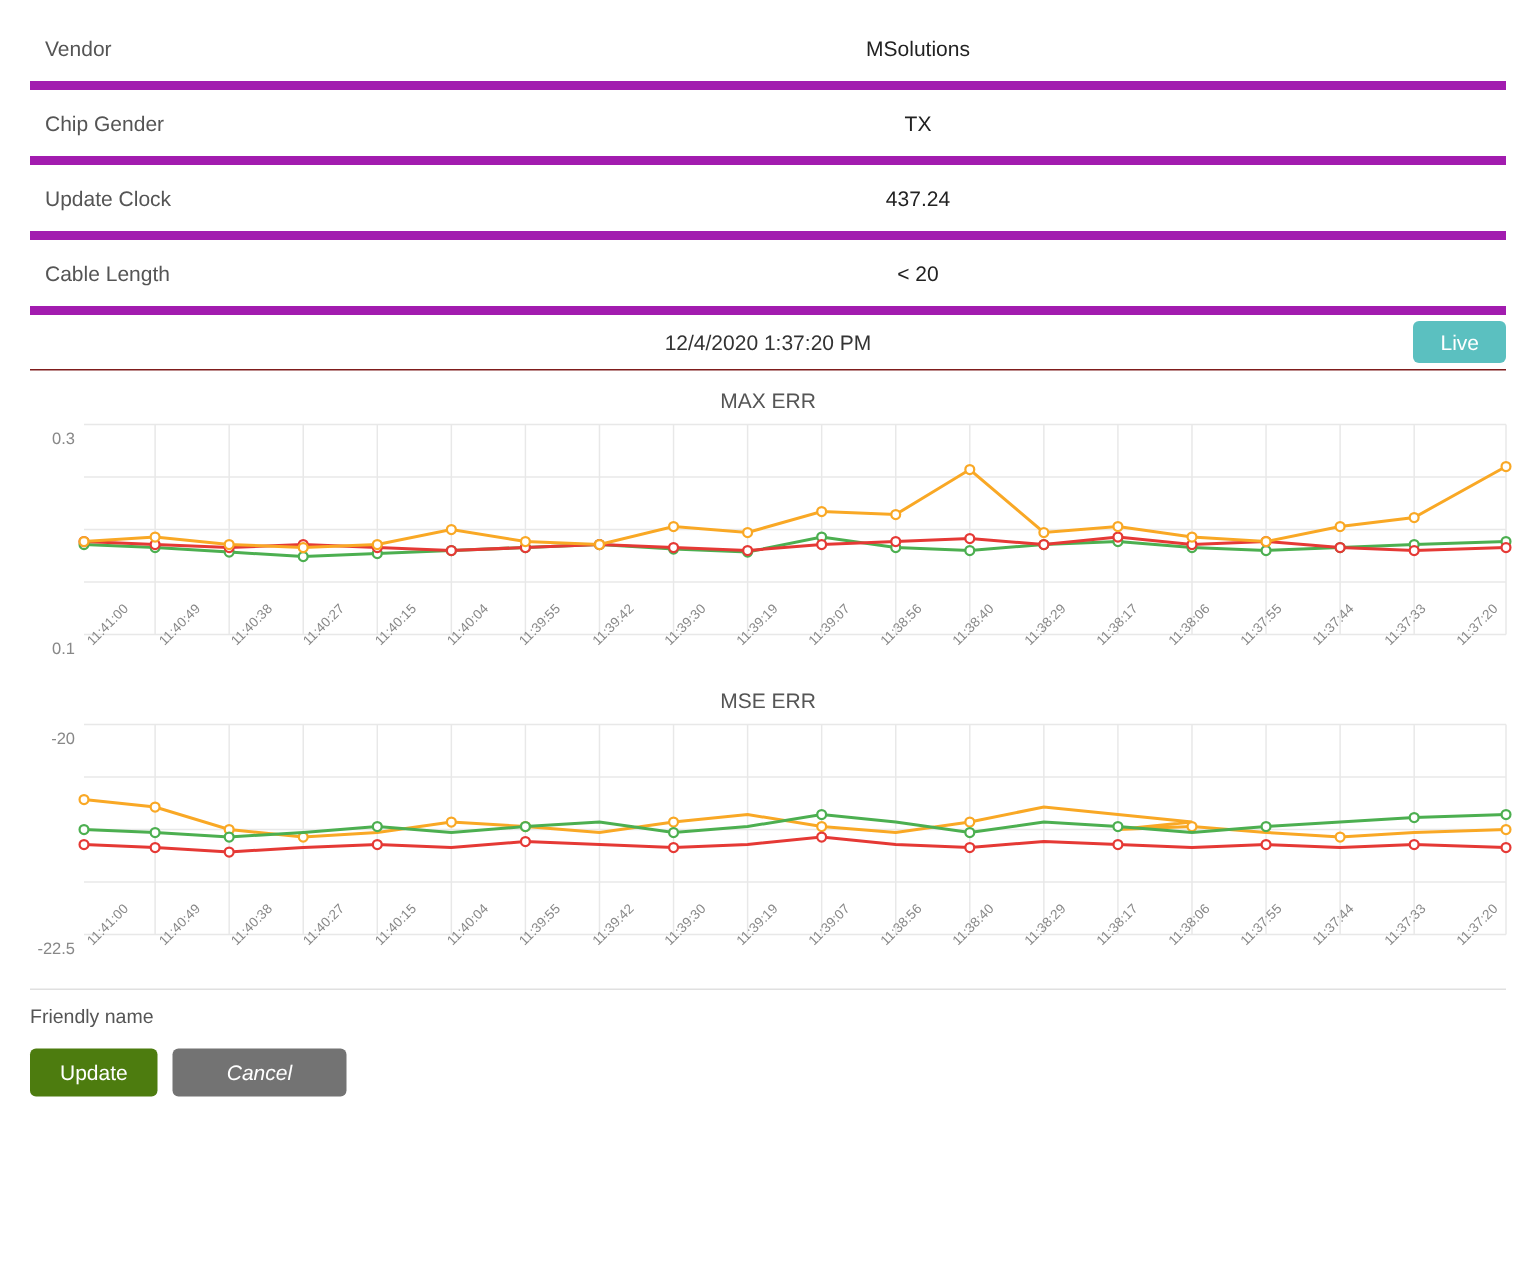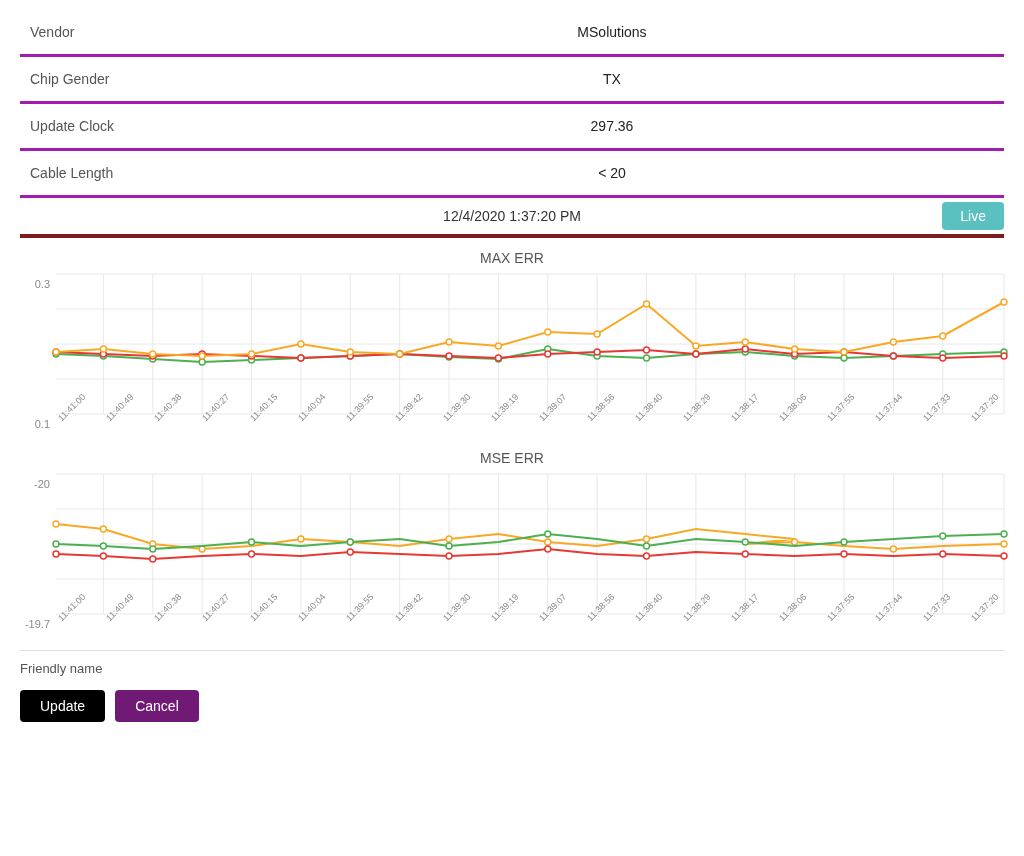--- a/index.html
+++ b/index.html
@@ -13,39 +13,39 @@
       max-width: 1024px;
       margin: 0 auto;
       padding: 10px 20px;
     }
     .info-table {
       width: 100%;
       border-collapse: collapse;
       margin-bottom: 0;
     }
     .info-table tr {
-      border-bottom: 3px solid #a21caf;
+      border-bottom: 6px solid #a21caf;
     }
     .info-table td {
       padding: 14px 10px;
     }
     .info-table td:first-child {
       color: #555;
       width: 200px;
     }
     .info-table td:last-child {
       color: #222;
       text-align: center;
     }
     .datetime-row {
       display: flex;
       align-items: center;
       justify-content: center;
       padding: 10px 0;
-      border-bottom: 4px solid #7f1d1d;
+      border-bottom: 1px solid #7f1d1d;
       position: relative;
       margin-bottom: 10px;
     }
     .datetime-text {
       font-size: 14px;
       color: #333;
     }
     .live-button {
       position: absolute;
       right: 0;
@@ -139,56 +139,57 @@
       font-size: 14px;
       color: #333;
       outline: none;
     }
     .buttons-row {
       display: flex;
       gap: 10px;
       margin-top: 14px;
     }
     .btn-update {
-      background: #000000;
+      background: #4d7c0f;
       color: #fff;
       border: none;
       border-radius: 4px;
       padding: 8px 20px;
       font-size: 14px;
       cursor: pointer;
     }
     .btn-cancel {
-      background: #701a75;
+      background: #737373;
       color: #fff;
       border: none;
       border-radius: 4px;
-      padding: 8px 20px;
+      padding: 8px 36px;
       font-size: 14px;
       cursor: pointer;
+      font-style: italic;
     }
   </style>
 </head>
 <body>
 
 <div class="container">
 
   <table class="info-table">
     <tbody>
         <tr>
       <td>Vendor</td>
       <td>MSolutions</td>
     </tr>
     <tr>
       <td>Chip Gender</td>
       <td>TX</td>
     </tr>
     <tr>
       <td>Update Clock</td>
-      <td>297.36</td>
+      <td>437.24</td>
     </tr>
     <tr>
       <td>Cable Length</td>
       <td>&lt; 20</td>
     </tr>
   </tbody>
     </table>
 
   <div class="datetime-row">
     <span class="datetime-text">12/4/2020 1:37:20 PM</span>
@@ -325,21 +326,21 @@
         <span class="chart-x-label" style="font-size:9px;color:#888;">11:37:20</span>
       </div>
     </div>
   </div>
 
   <div class="chart-section">
     <div class="chart-title">MSE ERR</div>
     <div class="chart-container">
       <div class="chart-y-labels">
         <span class="chart-y-label">-20</span>
-        <span class="chart-y-label">-19.7</span>
+        <span class="chart-y-label">-22.5</span>
       </div>
       <div class="chart-area">
         <svg class="chart-svg" viewBox="0 0 960 140" preserveAspectRatio="none">
 
           <line x1="0" y1="0" x2="960" y2="0" stroke="#e8e8e8" stroke-width="1"></line>
           <line x1="0" y1="35" x2="960" y2="35" stroke="#e8e8e8" stroke-width="1"></line>
           <line x1="0" y1="70" x2="960" y2="70" stroke="#e8e8e8" stroke-width="1"></line>
           <line x1="0" y1="105" x2="960" y2="105" stroke="#e8e8e8" stroke-width="1"></line>
           <line x1="0" y1="140" x2="960" y2="140" stroke="#e8e8e8" stroke-width="1"></line>
 

